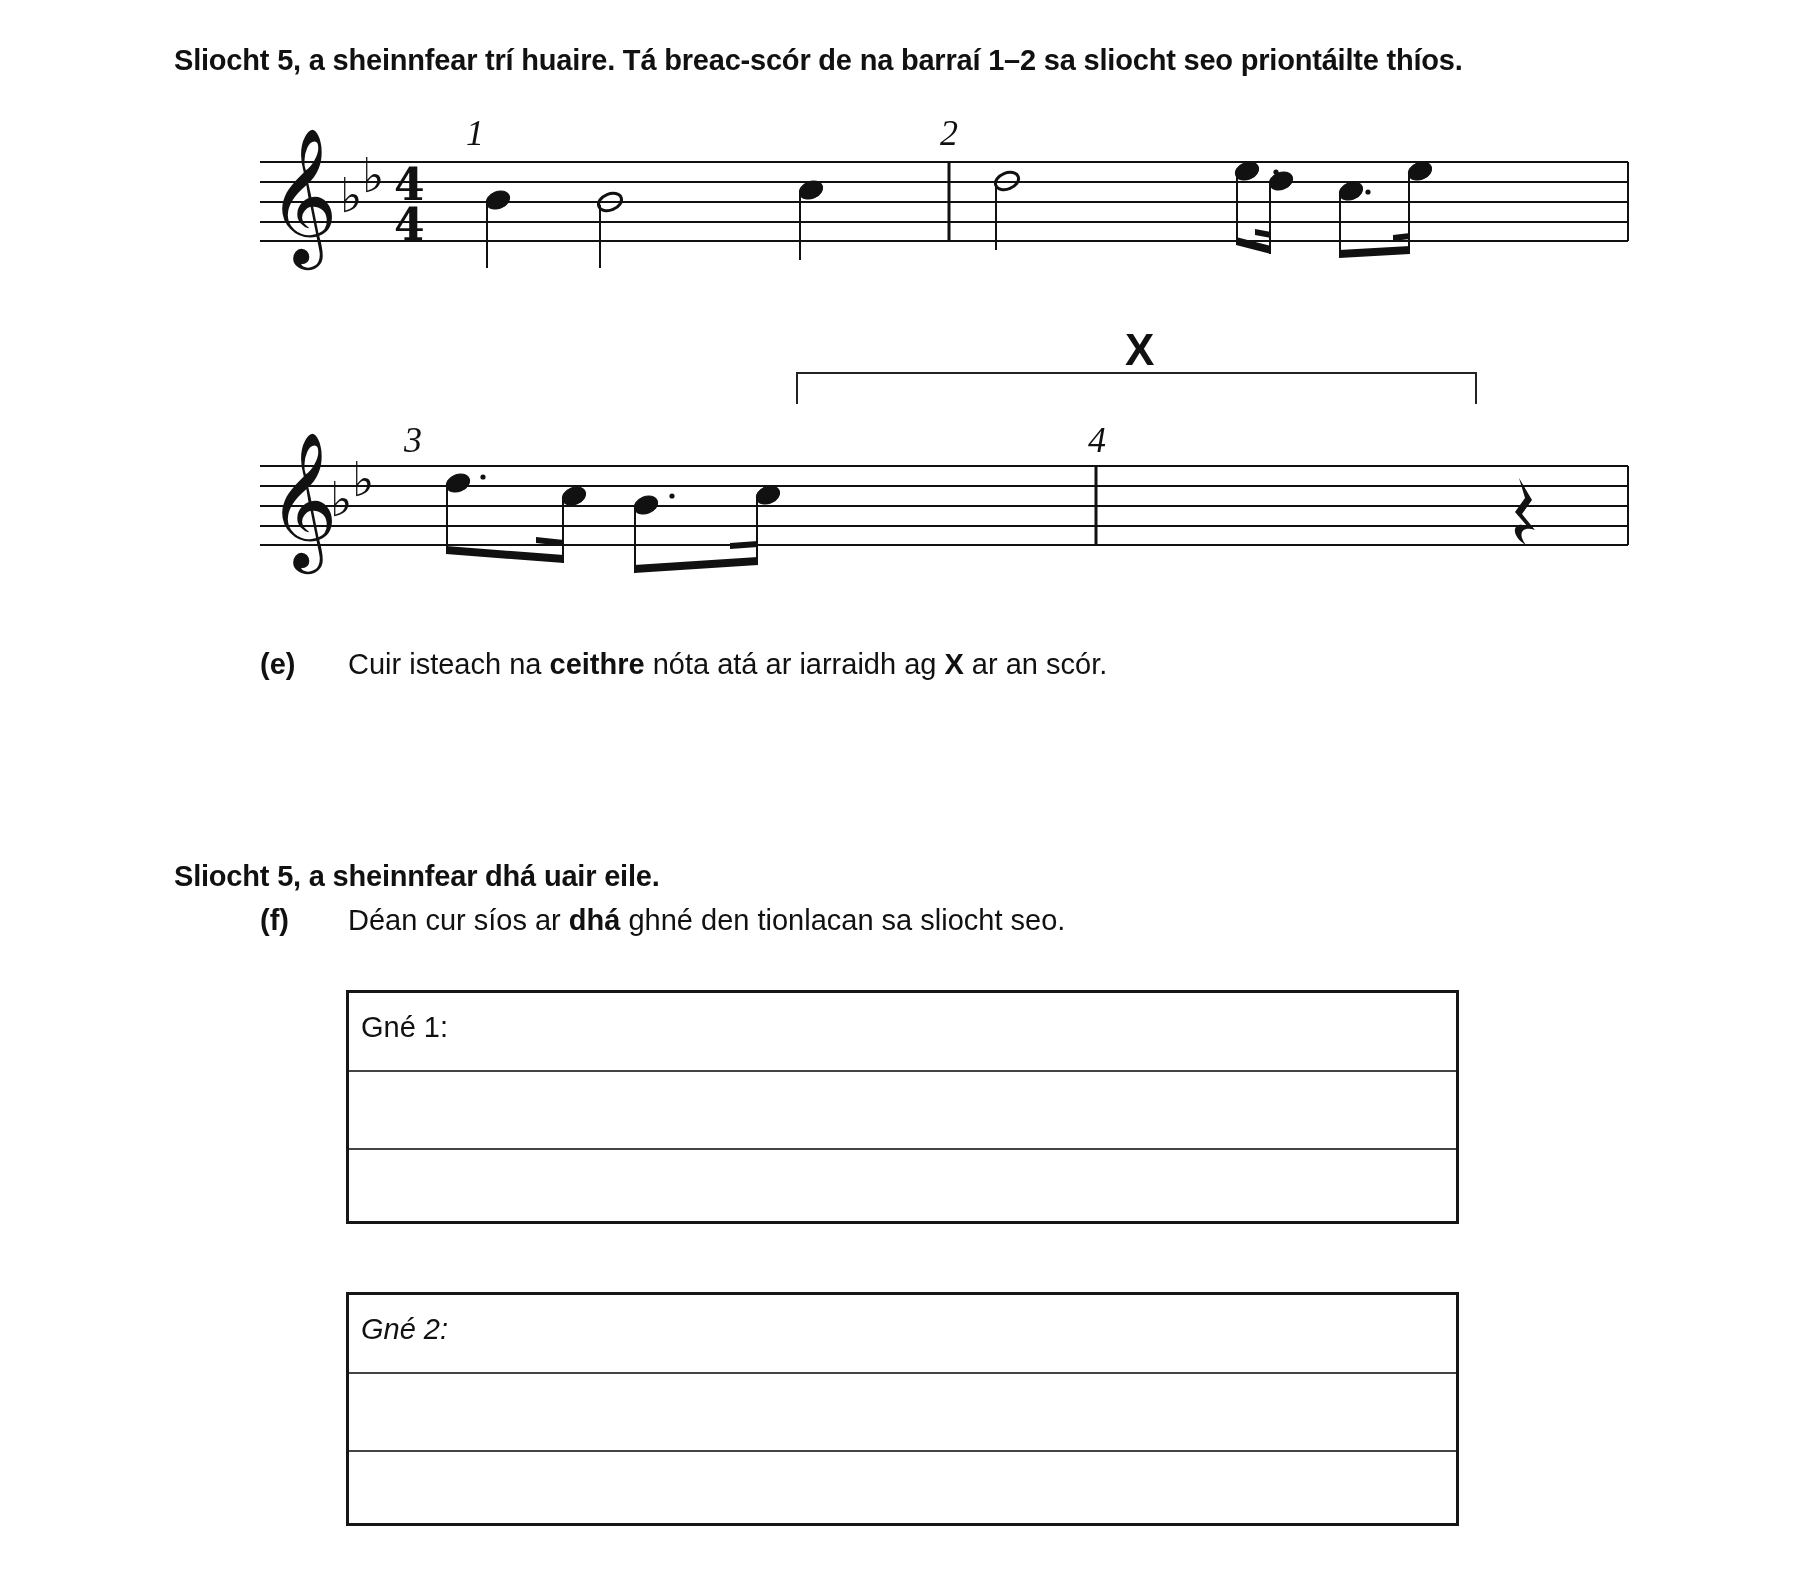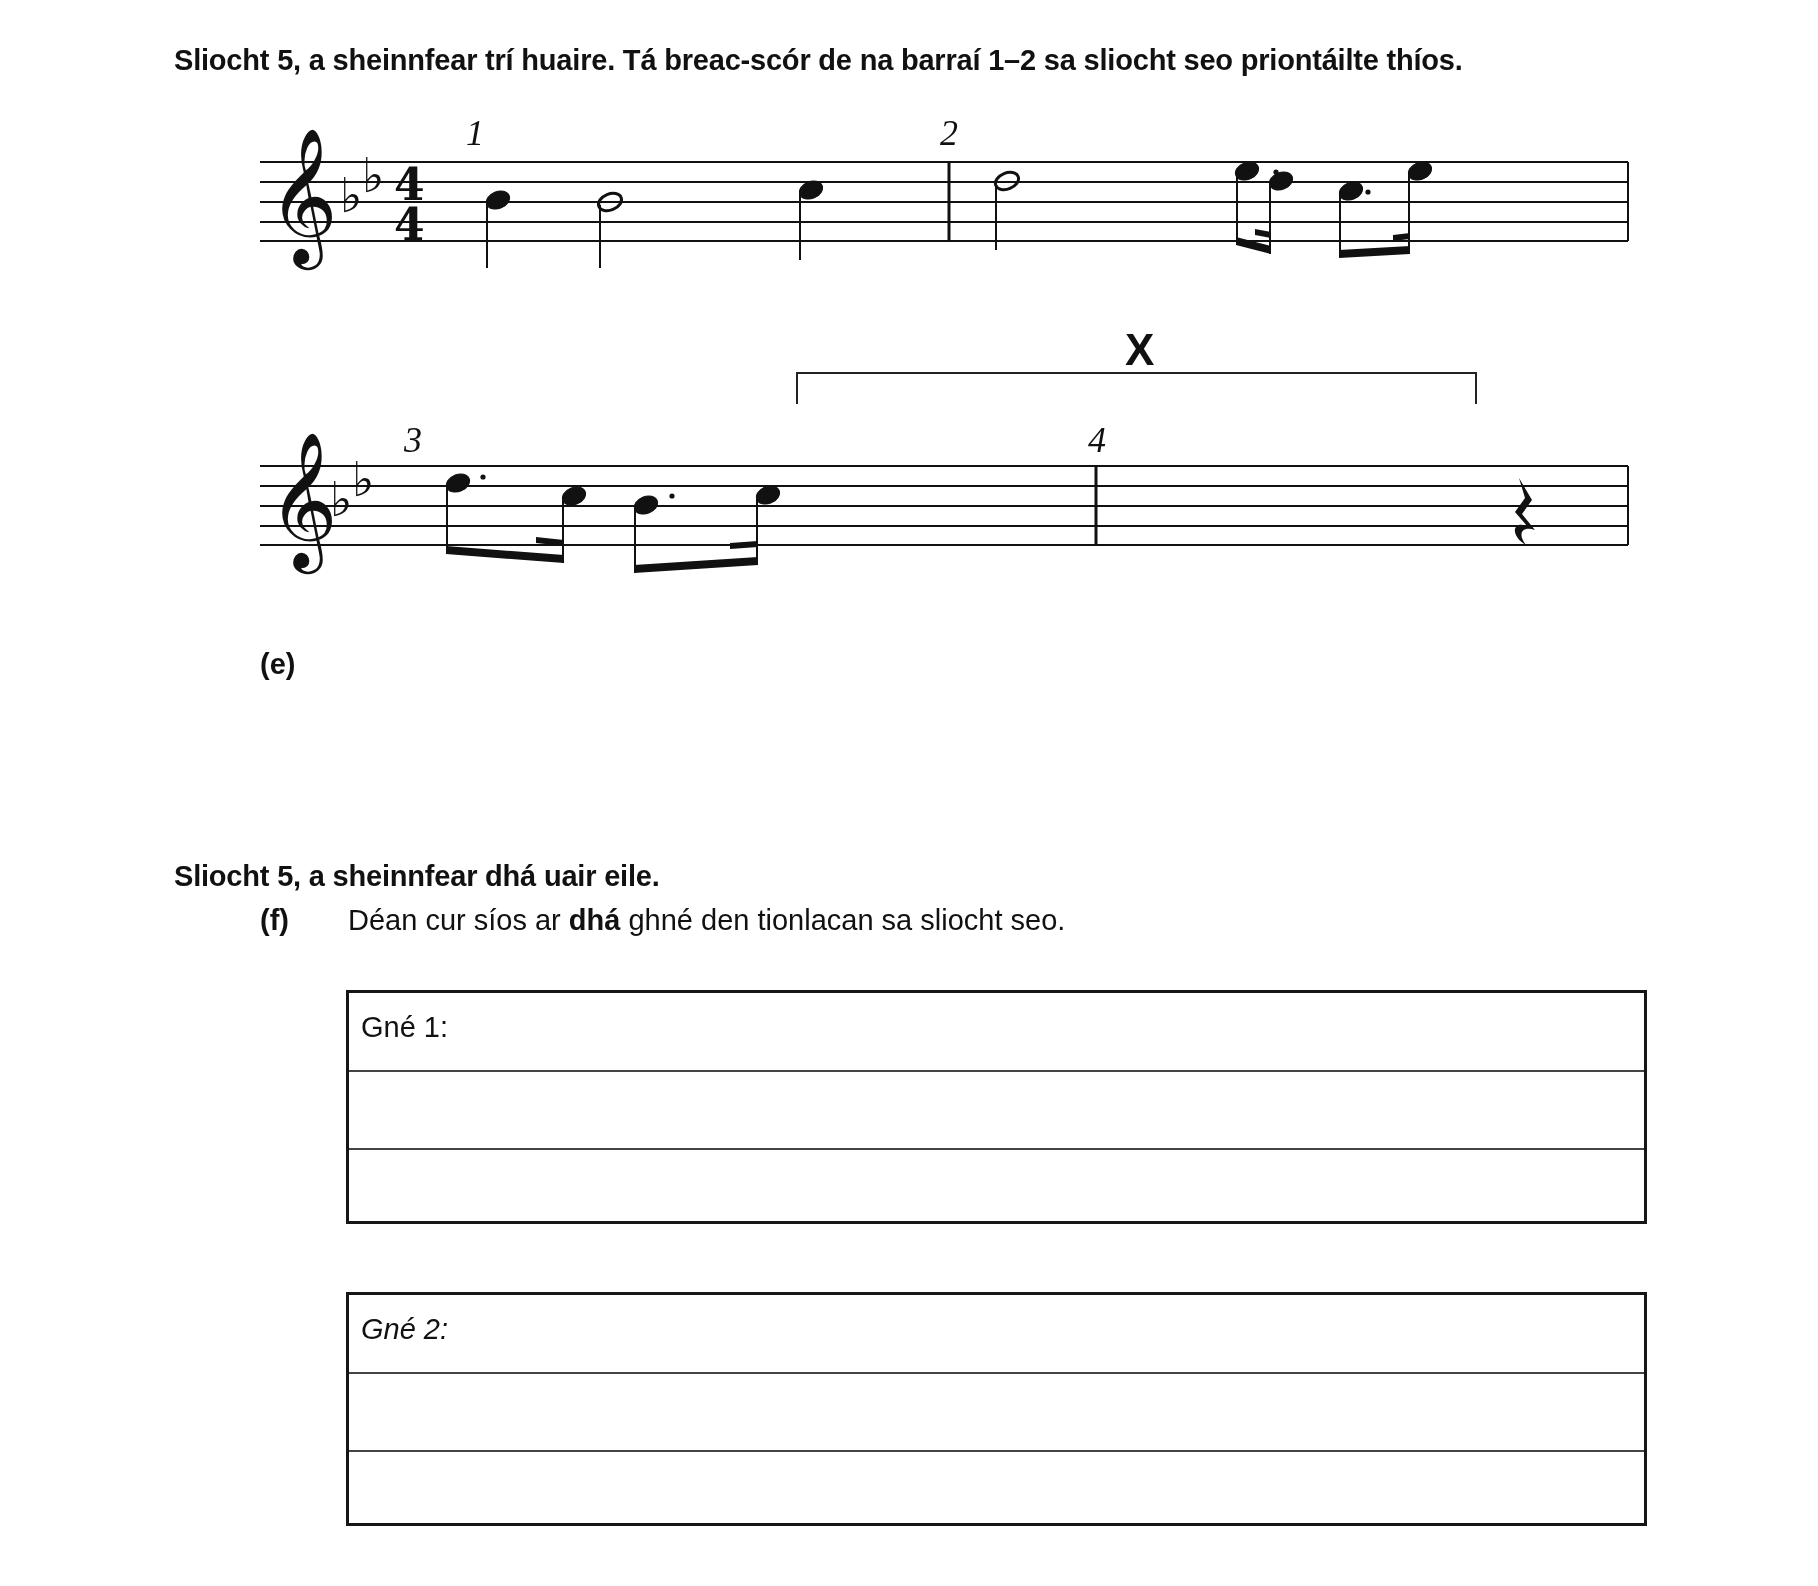--- a/index.html
+++ b/index.html
@@ -6,21 +6,21 @@
   body { width: 1818px; height: 1586px; position: relative; overflow: hidden;
          font-family: "Liberation Sans", "DejaVu Sans", sans-serif; color: #111; }
   .abs { position: absolute; }
   .heading { font-weight: bold; font-size: 29px; letter-spacing: -0.2px; white-space: nowrap; }
   .q { font-size: 29px; white-space: nowrap; }
   .q .label { position: absolute; left: 0; font-weight: bold; }
   .q .text { position: absolute; left: 88px; }
   .q b { font-weight: bold; }
   .score { position: absolute; left: 0; top: 0; width: 1818px; height: 620px; }
   .bar-num { font-family: "Liberation Serif", "DejaVu Serif", serif; font-style: italic; font-size: 36px; }
-  .answer-box { position: absolute; left: 346px; width: 1301px; height: 234px;
+  .answer-box { position: absolute; left: 346px; width: 1113px; height: 234px;
                 border: 3px solid #161616; box-sizing: border-box; }
   .answer-row { position: absolute; left: 0; right: 0; height: 78px; box-sizing: border-box; }
   .answer-row.r1 { top: 0; }
   .answer-row.r2 { top: 77px; border-top: 2px solid #444; }
   .answer-row.r3 { top: 155px; border-top: 2px solid #444; }
   .answer-label { position: absolute; left: 12px; top: 18px; font-size: 29px; }
 </style>
 </head>
 <body>
 
@@ -134,20 +134,21 @@
   <g>
     <path d="M1519,478 L1532,500 L1522,514 L1535,530 C1524,526 1516,532 1526,545 C1510,536 1512,520 1527,526 L1515,512 L1525,498 Z" fill="#111"></path>
   </g>
 
   <text x="404" y="452" font-family="Liberation Serif, serif" font-style="italic" font-size="36" fill="#111">3</text>
   <text x="1088" y="452" font-family="Liberation Serif, serif" font-style="italic" font-size="36" fill="#111">4</text>
 </svg>
 
 <div class="abs q" style="left:260px; top:648px; width:1300px; height:40px;">
   <span class="label">(e)</span>
+  <span class="text"><span>Cuir isteach na </span><b>ceithre</b><span> nóta atá ar iarraidh ag </span><b>X</b><span> ar an scór.</span></span>
 </div>
 
 <div class="abs heading" style="left:174px; top:824px;margin-top:36px;">Sliocht 5, a sheinnfear dhá uair eile.</div>
 
 <div class="abs q" style="left:260px; top:904px; width:1300px; height:40px;">
   <span class="label">(f)</span>
   <span class="text"><span>Déan cur síos ar </span><b>dhá</b><span> ghné den tionlacan sa sliocht seo.</span></span>
 </div>
 
 <div class="answer-box" style="top:990px;">

